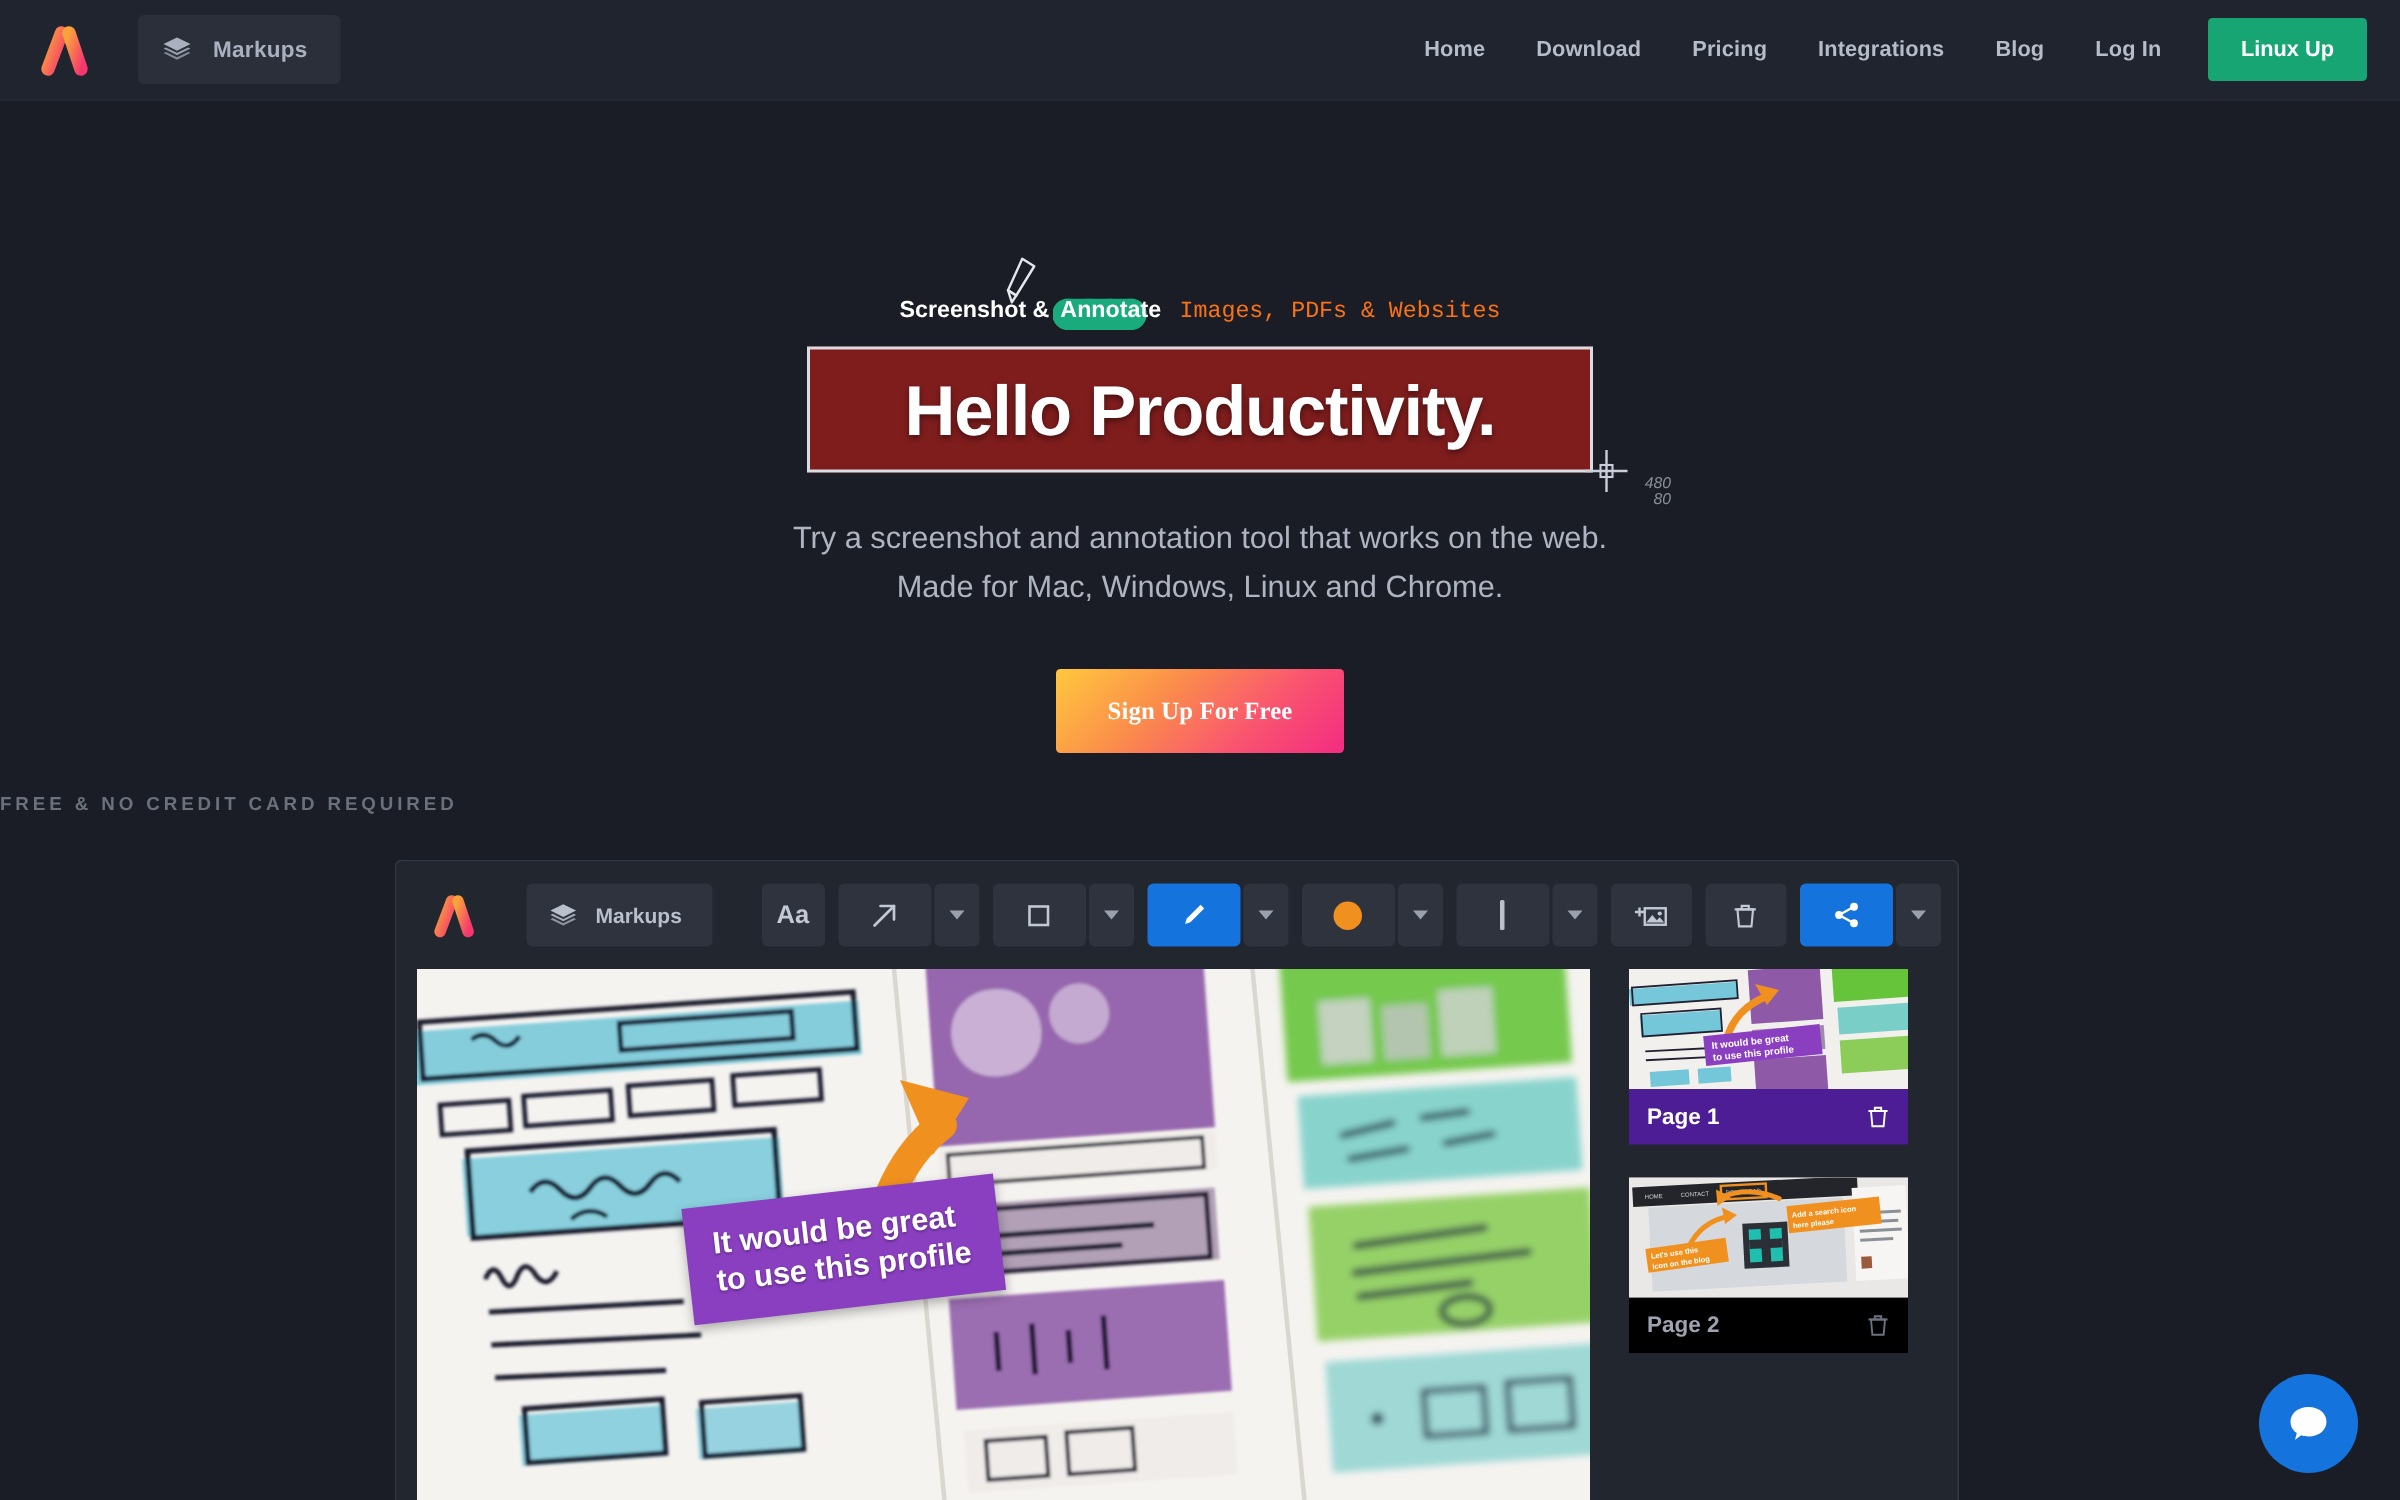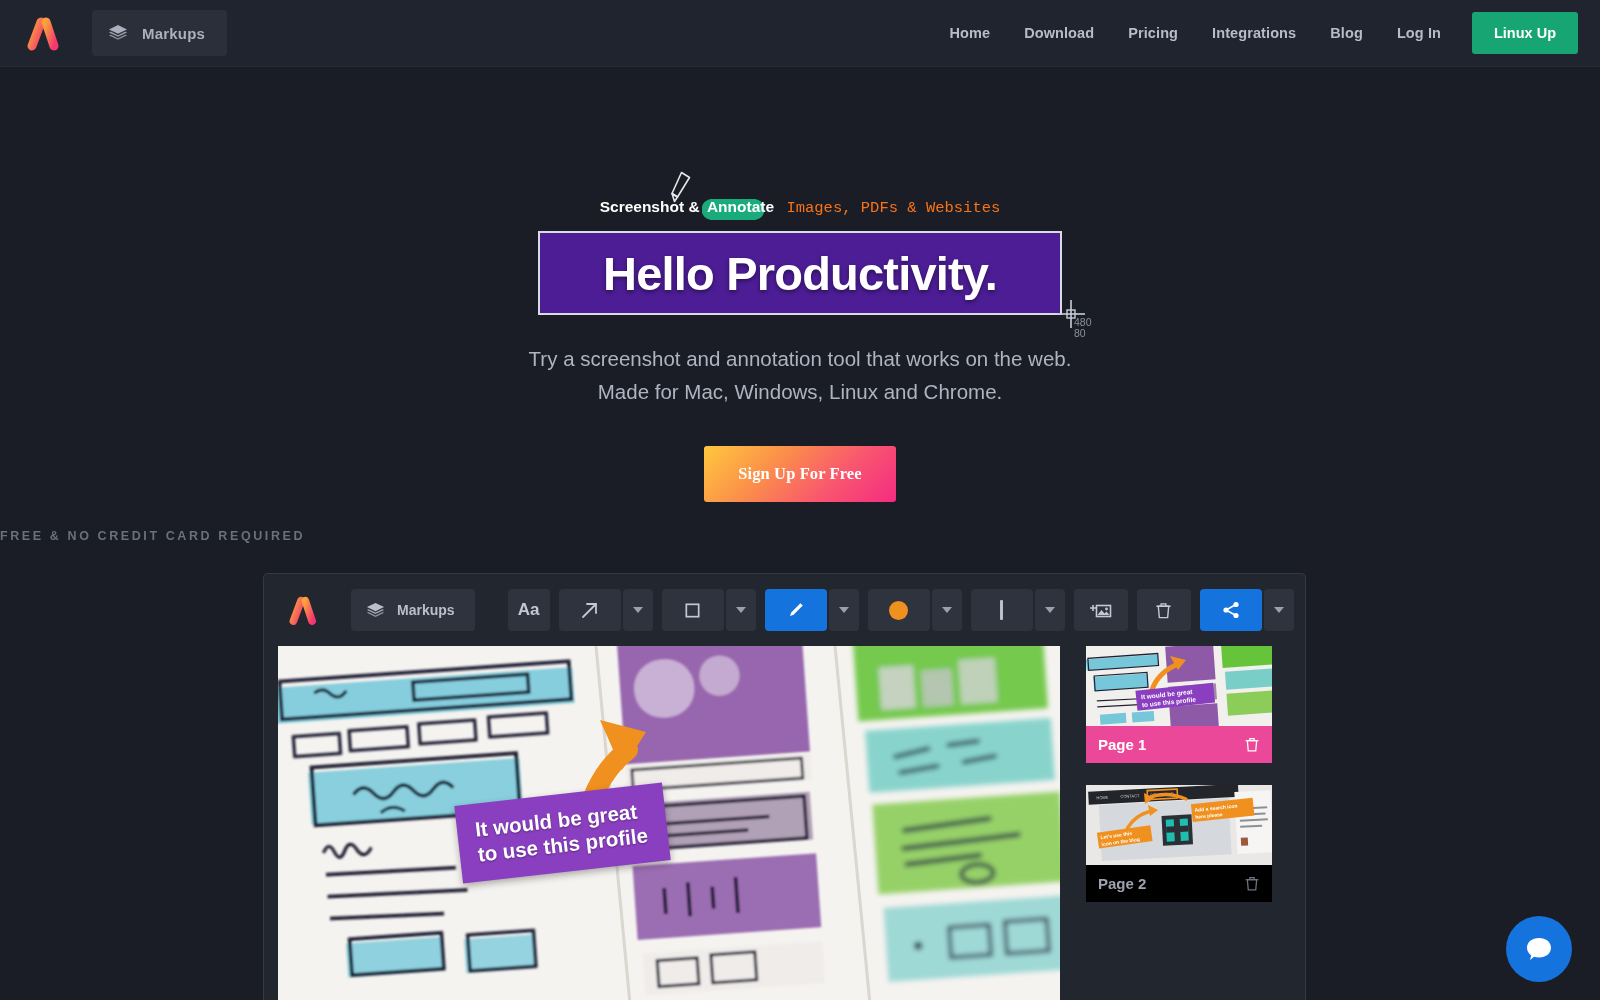--- a/index.html
+++ b/index.html
@@ -83,40 +83,40 @@
   
   .pen-icon {
     position: absolute; left: 668px; top: -22px;
     width: 26px; height: 34px; z-index: 5;
   }
 
   
   .headline-box {
     position: relative;
     width: 524px; height: 84px; margin: 9px auto 0;
-    background: #4c1d95;
+    background: #7f1d1d;
     border: 2px solid #d9dce2;
     display: flex; align-items: center; justify-content: center;
   }
   .headline-box h1 {
     font-size: 47px; font-weight: bold; color: #ffffff;
     letter-spacing: -.8px; line-height: 1;
     text-shadow: 0 2px 4px rgba(0,0,0,.45);
     font-family: "Liberation Sans", sans-serif;
   }
   
   .crosshair {
     position: absolute; right: -28px; bottom: -18px;
     width: 34px; height: 34px;
   }
   .dims {
     position: absolute; right: -54px; bottom: -26px;
     color: #8b9099; font-size: 10.5px; line-height: 11px;
     font-family: "Liberation Sans", sans-serif;
-    text-align: left; width: 40px;
+    text-align: right; width: 40px; font-style: italic;
   }
 
   .sub {
     width: 560px; margin: 27px auto 0;
     text-align: center; color: #aeb4c0;
     font-size: 20.5px; line-height: 33px; font-weight: normal;
   }
 
   .cta-wrap { text-align: center; margin-top: 38px; }
   .cta {
@@ -193,21 +193,21 @@
   .thumb { width: 186px; margin-bottom: 22px; cursor: pointer; }
   .thumb-img {
     width: 186px; height: 80px; position: relative;
     overflow: hidden; background: #efeeec;
   }
   .thumb-img svg { position: absolute; inset: 0; }
   .thumb-bar {
     height: 37px; display: flex; align-items: center;
     padding: 0 12px; background: #000000;
   }
-  .thumb.sel .thumb-bar { background: #ec4899; }
+  .thumb.sel .thumb-bar { background: #4c1d95; }
   .thumb-bar .t-lbl { font-size: 15px; font-weight: bold; color: #9da4b0; }
   .thumb.sel .thumb-bar .t-lbl { color: #ffffff; }
   .thumb-bar .t-trash { margin-left: auto; width: 16px; height: 17px; }
 
   
   .chat-fab {
     position: absolute; right: 28px; bottom: 18px;
     width: 66px; height: 66px; border-radius: 50%;
     background: #1573dd; cursor: pointer;
     display: flex; align-items: center; justify-content: center;

